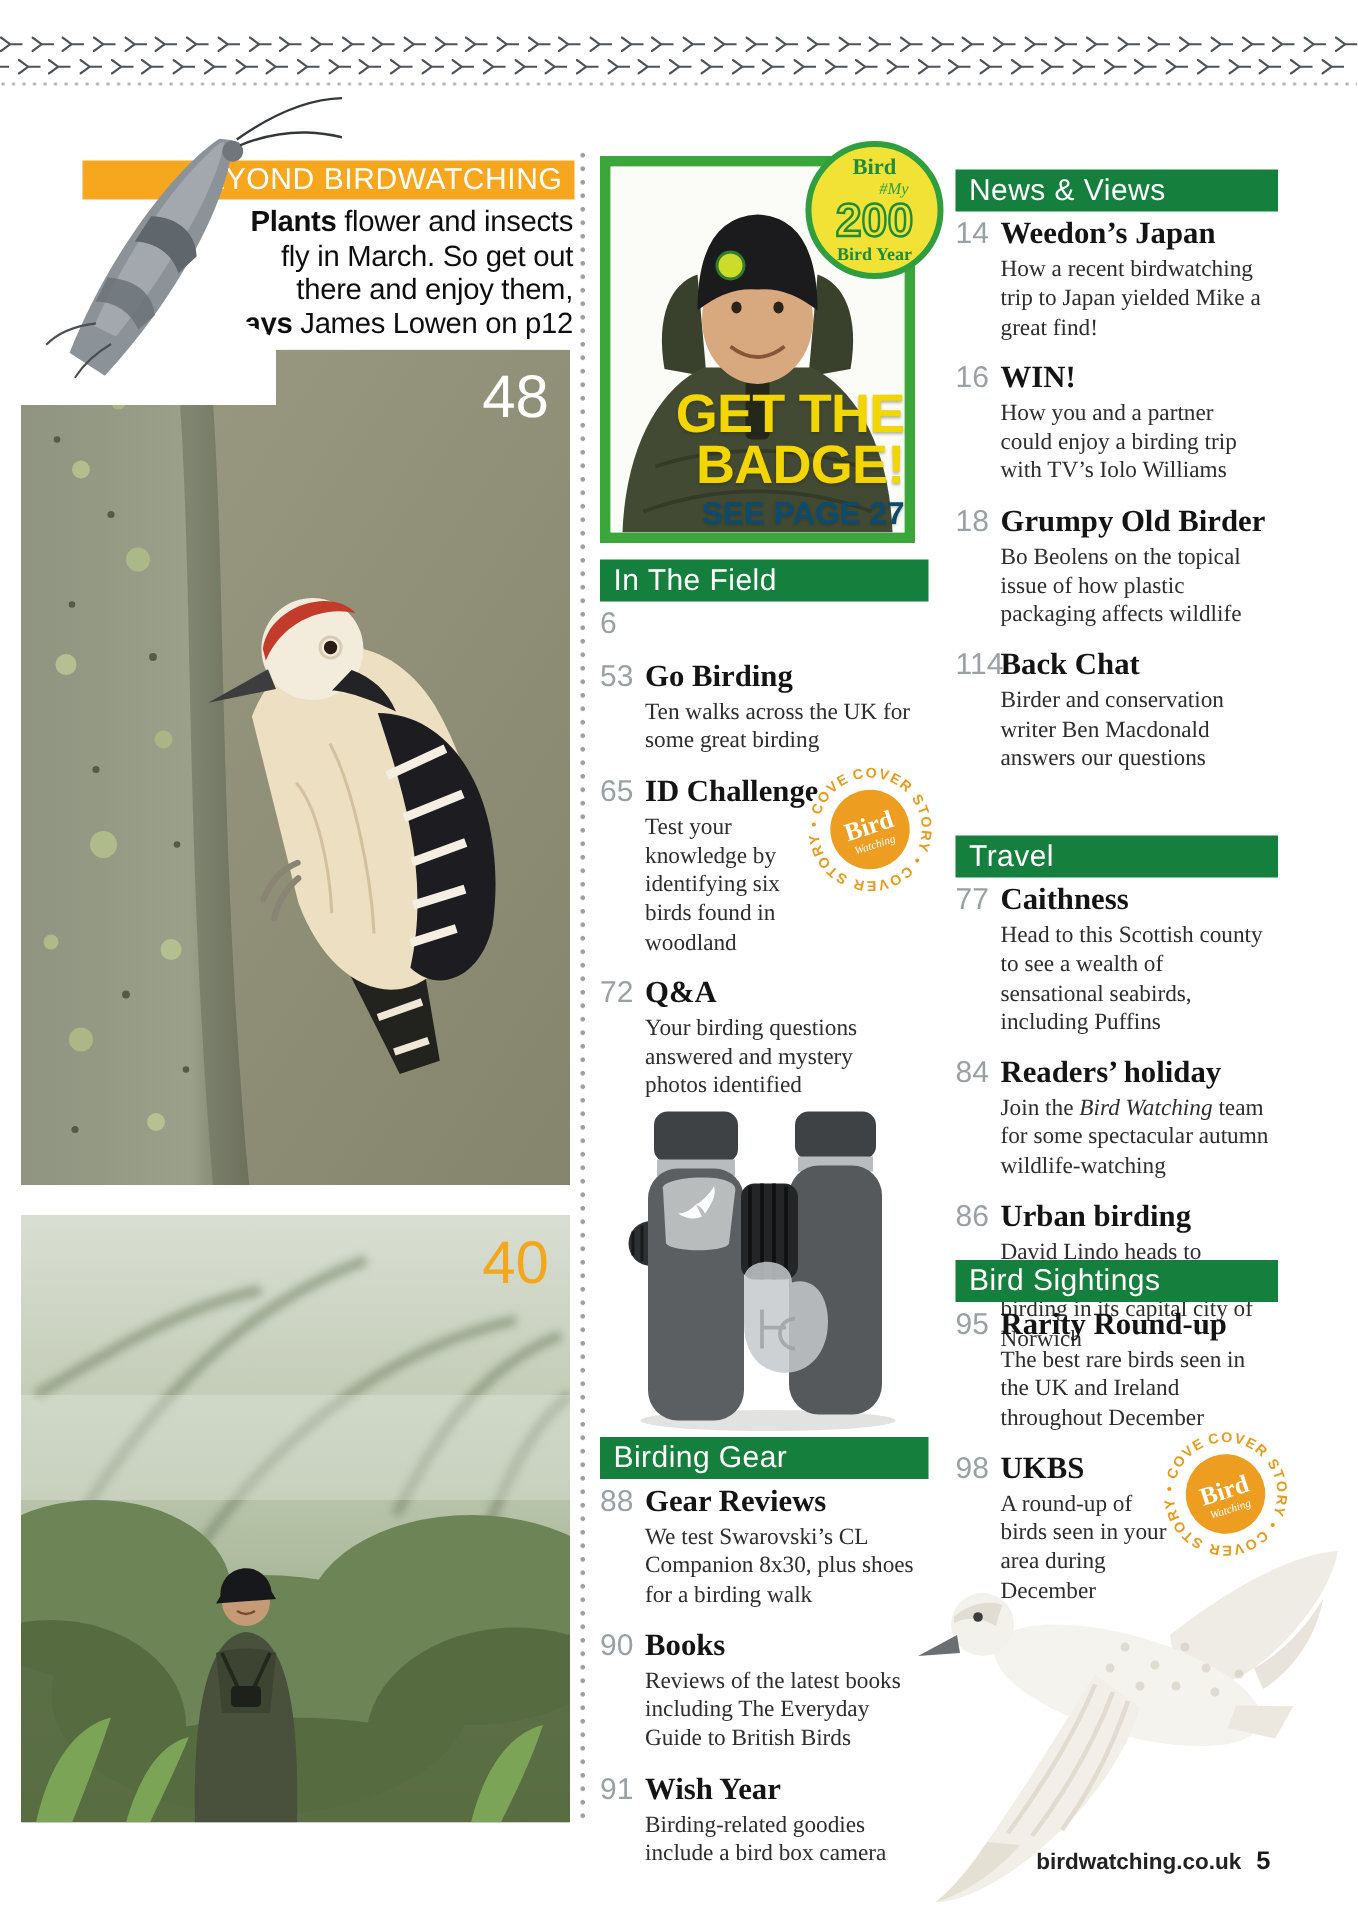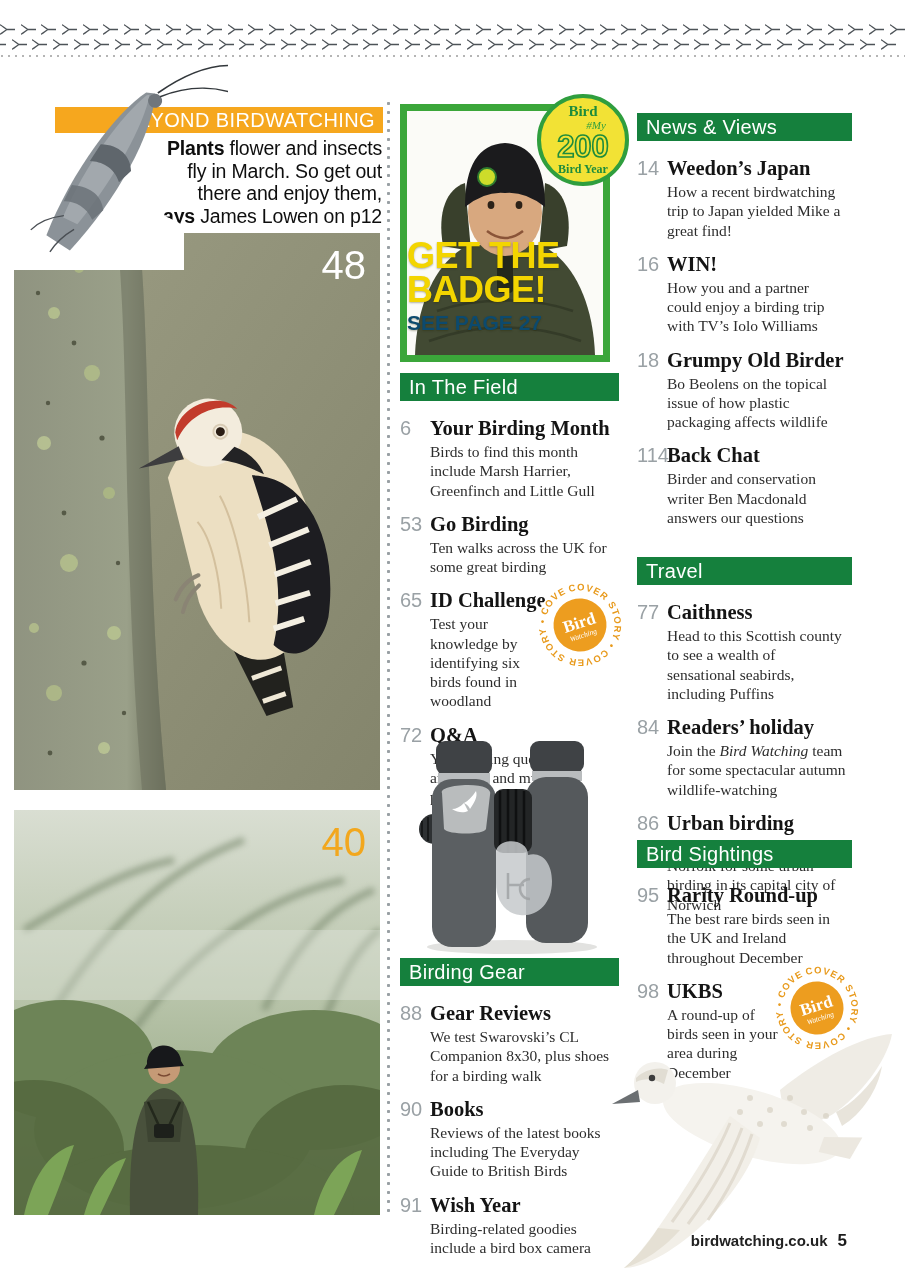--- a/index.html
+++ b/index.html
@@ -16,21 +16,21 @@
   #vline{position:absolute;left:387px;top:100px;width:3px;height:1116px;
       background-image:radial-gradient(circle at 1.5px 3.5px,#99a0a4 1.35px,transparent 1.7px);
       background-size:3px 9px;background-repeat:repeat-y}
 
   
   .bar{background:#15803d;color:#fff;font-size:20px;height:28px;line-height:28px;
        padding-left:9px;letter-spacing:.3px;font-family:"Liberation Sans",sans-serif}
 
   
   .sec{position:absolute}
-  .items{margin-top:16px}
+  .items{margin-top:4px}
   .item{display:flex;margin-bottom:13px;position:relative}
   .item .num{flex:none;width:30px;color:#9aa1a5;font-size:20px;line-height:22px}
   .item .body{flex:1}
   .item .t{font-family:"Liberation Serif",serif;font-weight:bold;font-size:20.5px;
            color:#141414;line-height:1.08;margin-bottom:3px}
   .item .d{font-family:"Liberation Serif",serif;font-size:15.5px;color:#2d2d2d;line-height:1.24}
   .item .d .it{font-style:italic}
   .item.hasbadge .d{width:112px}
   .cover-badge{position:absolute;width:88px;height:88px}
   #cb1{right:-12px;top:-8px}
@@ -45,21 +45,21 @@
   #intro b{font-weight:bold}
   .photo{position:absolute;overflow:hidden}
   .photo-num{position:absolute;top:12px;right:14px;font-size:40px;line-height:1;
       color:#fff;font-family:"Liberation Sans",sans-serif}
   .photo-num.orange{color:#F2A71D}
   #moth-wrap{position:absolute;left:14px;top:56px;width:214px;height:214px;z-index:3}
 
   
   #promo{position:absolute;left:400px;top:104px;width:210px;height:258px;
       border:7px solid #3BA63A;box-sizing:border-box;background:#fbfbf8}
-  #promo .txt{position:absolute;left:0;right:0;bottom:20px;text-align:left}
+  #promo .txt{position:absolute;left:0;right:0;bottom:0;text-align:right}
   #promo .l1,#promo .l2{font-size:36px;font-weight:bold;color:#F3D500;line-height:.94;
       letter-spacing:-.5px;text-shadow:0 1px 2px rgba(40,40,0,.35)}
   #promo .l3{font-size:21px;font-weight:bold;color:#0c4a6e;margin-top:4px;
       text-shadow:0 1px 2px rgba(40,40,0,.35)}
   #badge200{position:absolute;left:536px;top:93px;width:94px;height:94px;z-index:4}
 
   
   #footer{position:absolute;top:1231px;right:58px;font-size:15px;color:#1b1b1b}
   #footer .pg{font-weight:bold;font-size:17px;margin-left:10px}
 
@@ -504,24 +504,20 @@
     <text x="47" y="64" text-anchor="middle" font-family="Liberation Sans,sans-serif" font-weight="bold" font-size="31" fill="#F2E235" stroke="#1E8C3C" stroke-width="1.6">200</text>
     <text x="47" y="80" text-anchor="middle" font-family="Liberation Serif,serif" font-weight="bold" font-size="12" fill="#1E8C3C">Bird Year</text>
   </svg>
 </div>
 
 <div class="sec" style="left:400px;top:373px;width:212px">
   <div class="bar" style="width:210px">In The Field</div>
   <div class="items">
     <div class="item">
       <div class="num">6</div>
-      <div class="body">
-        <div class="t">Your Birding Month</div>
-        <div class="d">Birds to find this month include Marsh Harrier, Greenfinch and Little Gull</div>
-      </div>
     </div>
     <div class="item">
       <div class="num">53</div>
       <div class="body">
         <div class="t">Go Birding</div>
         <div class="d">Ten walks across the UK for some great birding</div>
       </div>
     </div>
     <div class="item hasbadge">
       <div class="num">65</div>

